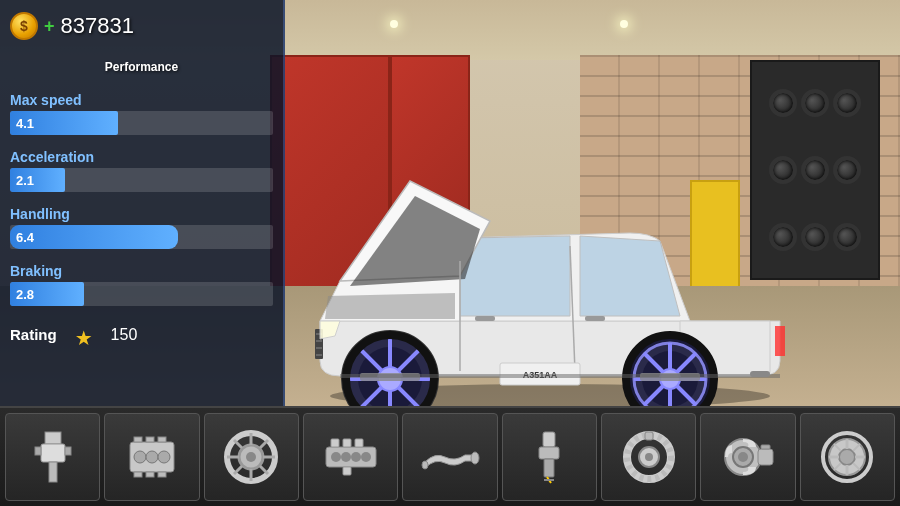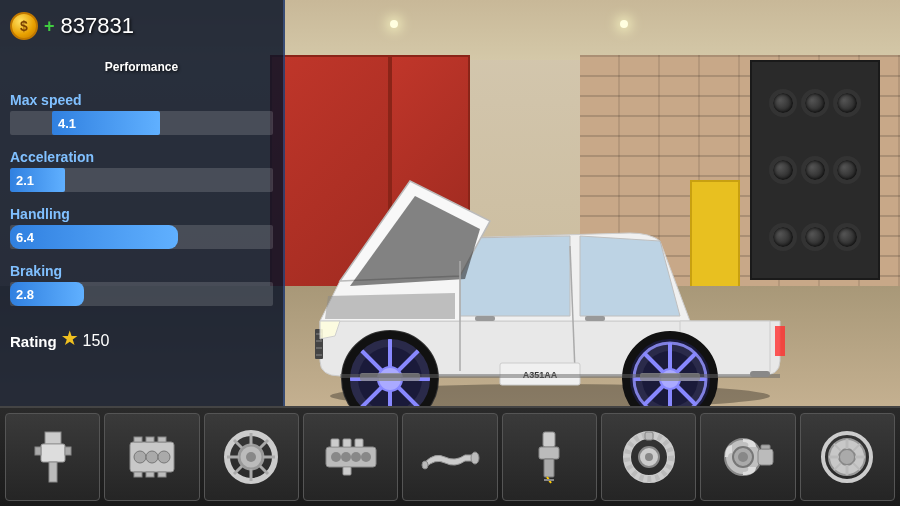--- a/index.html
+++ b/index.html
@@ -225,22 +225,22 @@
       top: 50%;
       transform: translateY(-50%);
       color: #ffffff;
       font-size: 13px;
       font-weight: bold;
     }
 
     
     .rating-row {
       display: flex;
-      align-items: flex-end;
-      gap: 4px;
+      align-items: flex-start;
+      gap: 18px;
       margin-top: 20px;
     }
 
     .rating-label {
       color: #ffffff;
       font-size: 15px;
       font-weight: bold;
     }
 
     .star-icon {
@@ -428,21 +428,21 @@
       <span class="currency-amount">837831</span>
     </div>
 
     <div id="performance-section">
       <div class="performance-title">Performance</div>
 
       <div id="stats-container">
           <div class="stat-row">
             <div class="stat-label">Max speed</div>
             <div class="stat-bar-container">
-              <div class="stat-bar-fill" style="width: 41%; margin-left: 42px;">
+              <div class="stat-bar-fill" style="width: 41%;">
                 <span class="stat-value">4.1</span>
               </div>
             </div>
           </div>
           <div class="stat-row">
             <div class="stat-label">Acceleration</div>
             <div class="stat-bar-container">
               <div class="stat-bar-fill" style="width: 21%;">
                 <span class="stat-value">2.1</span>
               </div>
@@ -452,21 +452,21 @@
             <div class="stat-label">Handling</div>
             <div class="stat-bar-container">
               <div class="stat-bar-fill" style="width: 64%; border-radius: 9px;">
                 <span class="stat-value">6.4</span>
               </div>
             </div>
           </div>
           <div class="stat-row">
             <div class="stat-label">Braking</div>
             <div class="stat-bar-container">
-              <div class="stat-bar-fill" style="width: 28%; border-radius: 8px;">
+              <div class="stat-bar-fill" style="width: 28%;">
                 <span class="stat-value">2.8</span>
               </div>
             </div>
           </div>
         </div>
 
       <div class="rating-row">
         <span class="rating-label">Rating</span>
         <span class="star-icon">★</span>
         <span class="rating-value">150</span>

